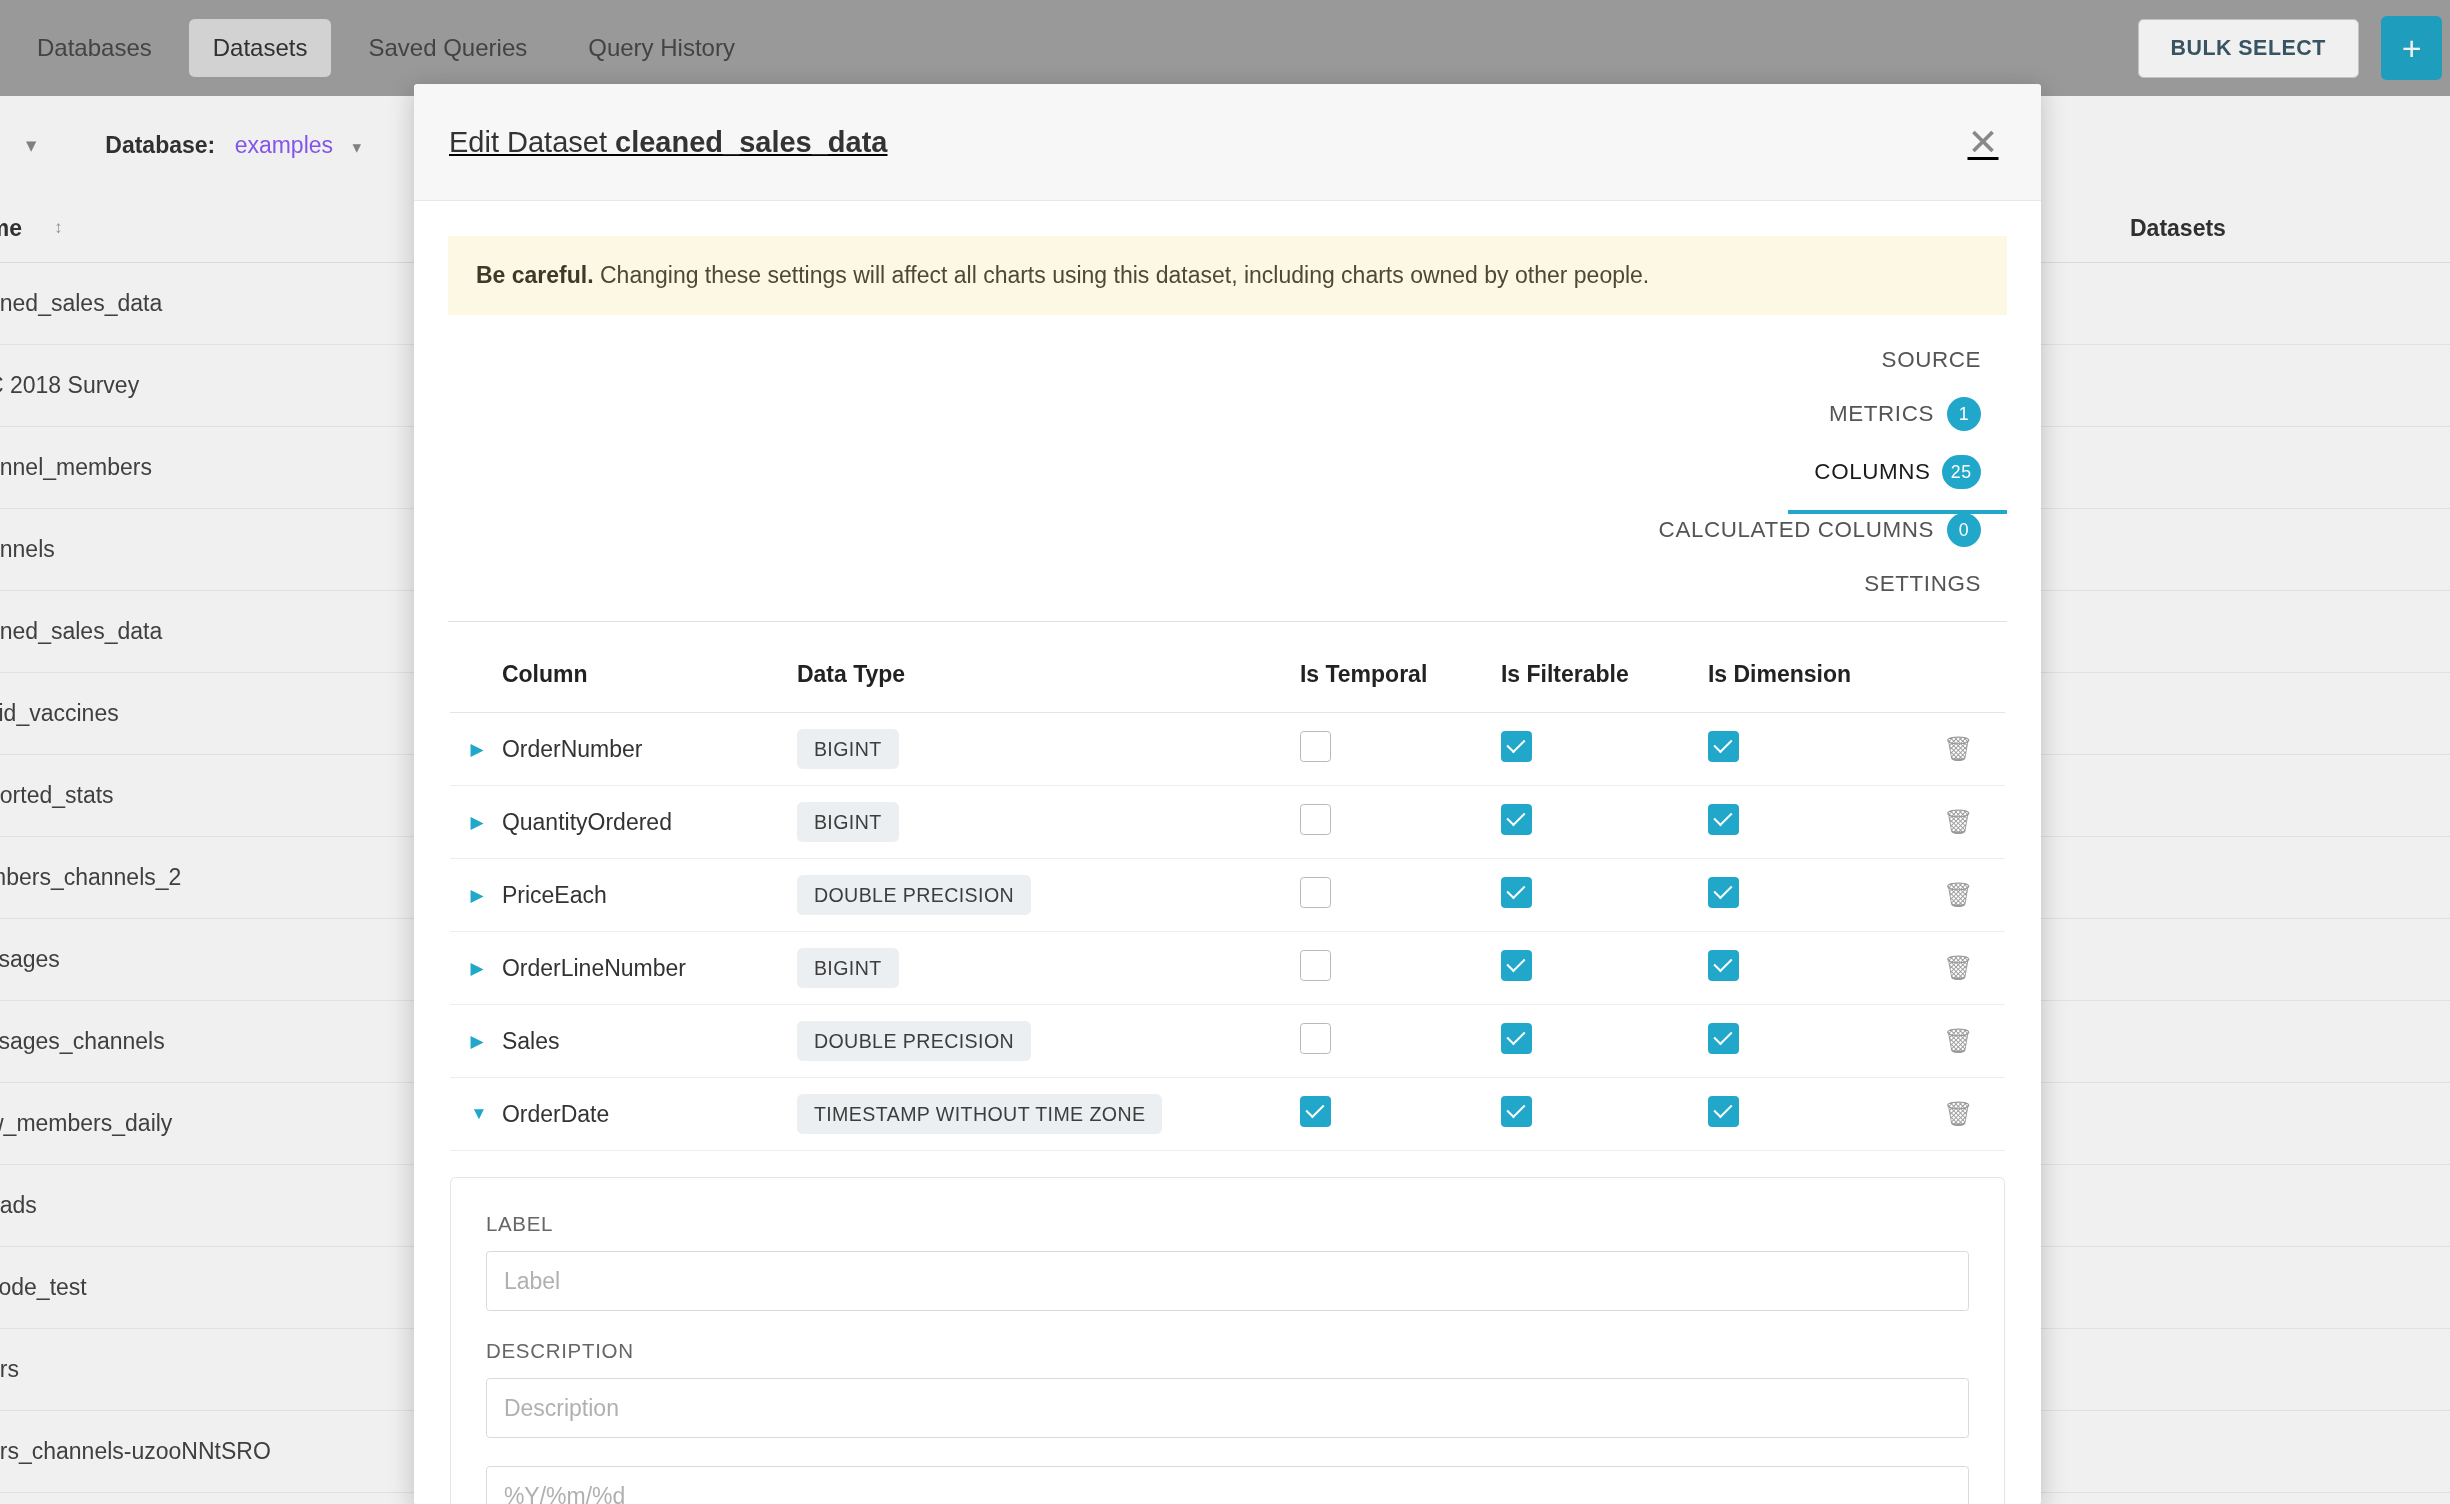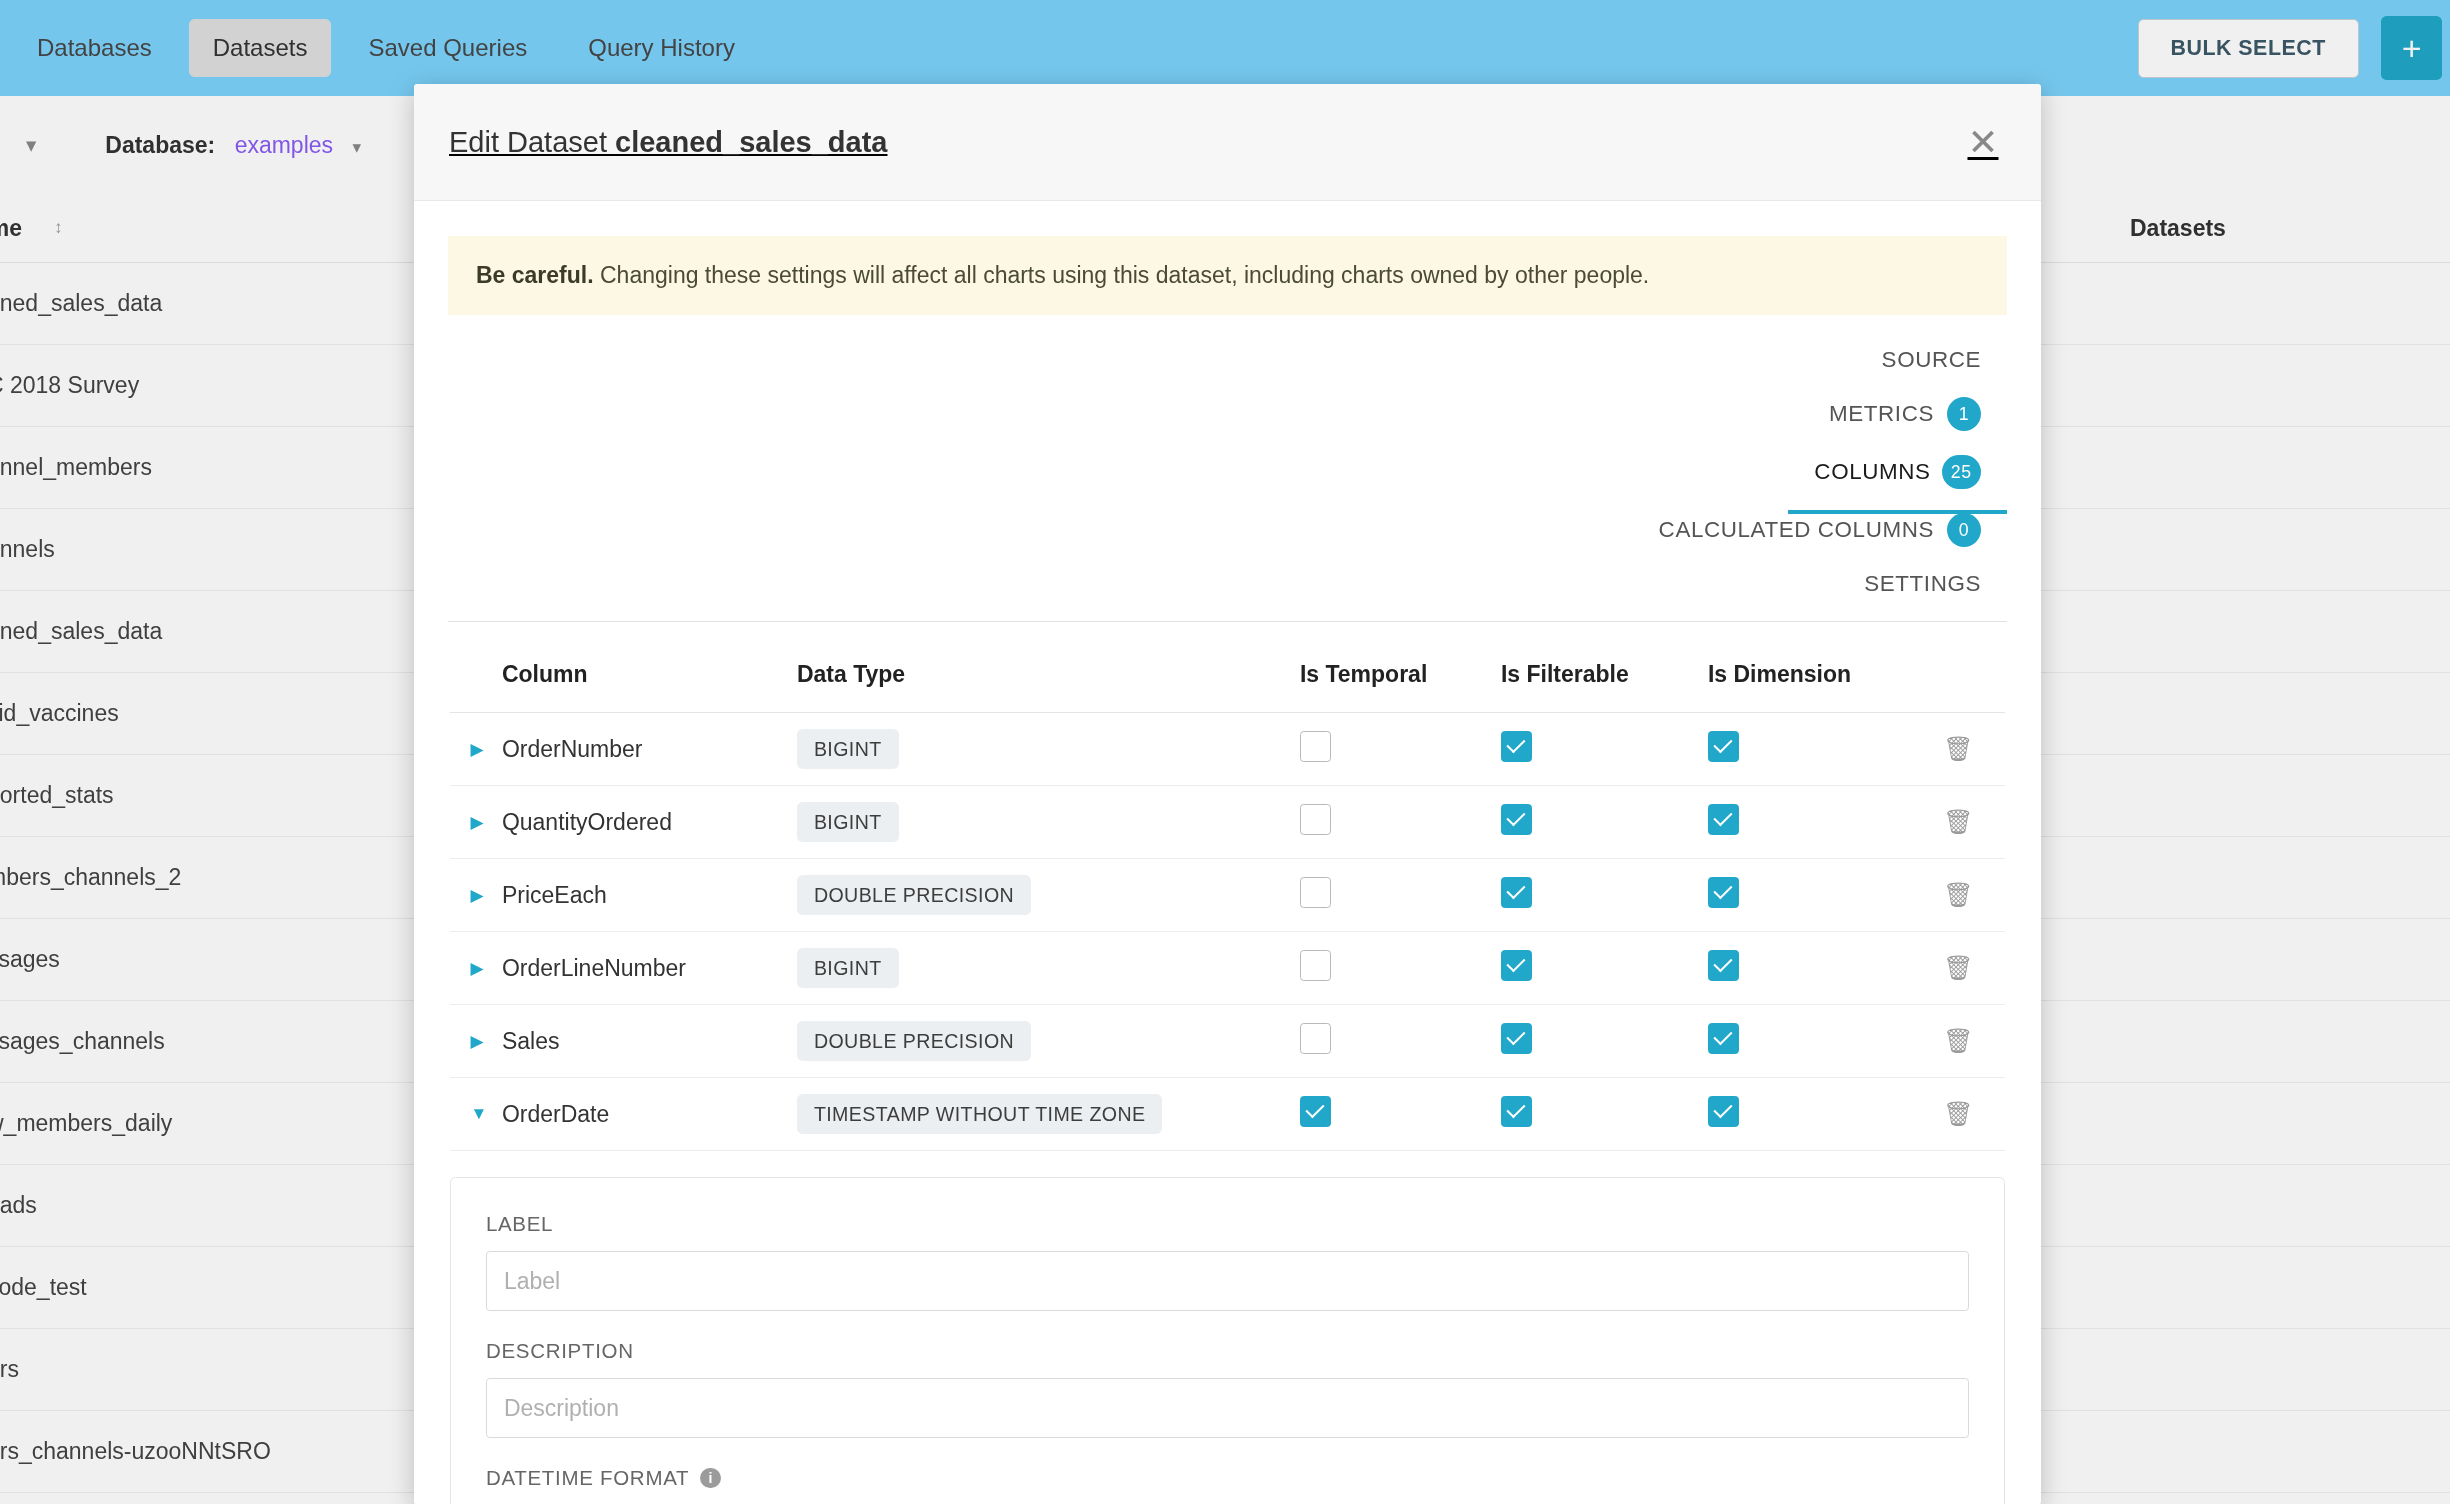--- a/index.html
+++ b/index.html
@@ -12,21 +12,21 @@
   }
 
   
   #app-background {
     position: absolute; inset: 0;
     background: #ffffff;
   }
 
   #top-nav {
     position: absolute; top: 0; left: 0; right: 0; height: 96px;
-    background: #7dd3fc;
+    background: #a3a3a3;
     display: flex; align-items: center;
   }
   .nav-tab {
     font-size: 24px; color: #484848;
     padding: 15px 24px; margin-left: 13px;
     border-radius: 5.6px;
     white-space: nowrap;
   }
   .nav-tab.active { background: #e0e0e0; color: #333; }
   #nav-right { margin-left: auto; display: flex; align-items: center; padding-right: 8px; }
@@ -405,22 +405,18 @@
       <div class="field-label">
         <span>LABEL</span>
       </div>
       <input class="field-input" type="text" placeholder="Label" style="">
 
       <div class="field-label">
         <span>DESCRIPTION</span>
       </div>
       <input class="field-input" type="text" placeholder="Description" style="">
 
-      <div class="field-label">
-        <span>DATETIME FORMAT</span>
-        <span class="info-dot">i</span>
-      </div>
       <input class="field-input last" type="text" placeholder="%Y/%m/%d" style="">
     </div>
 
   </div>
 </div>
 
 
 </body></html>

